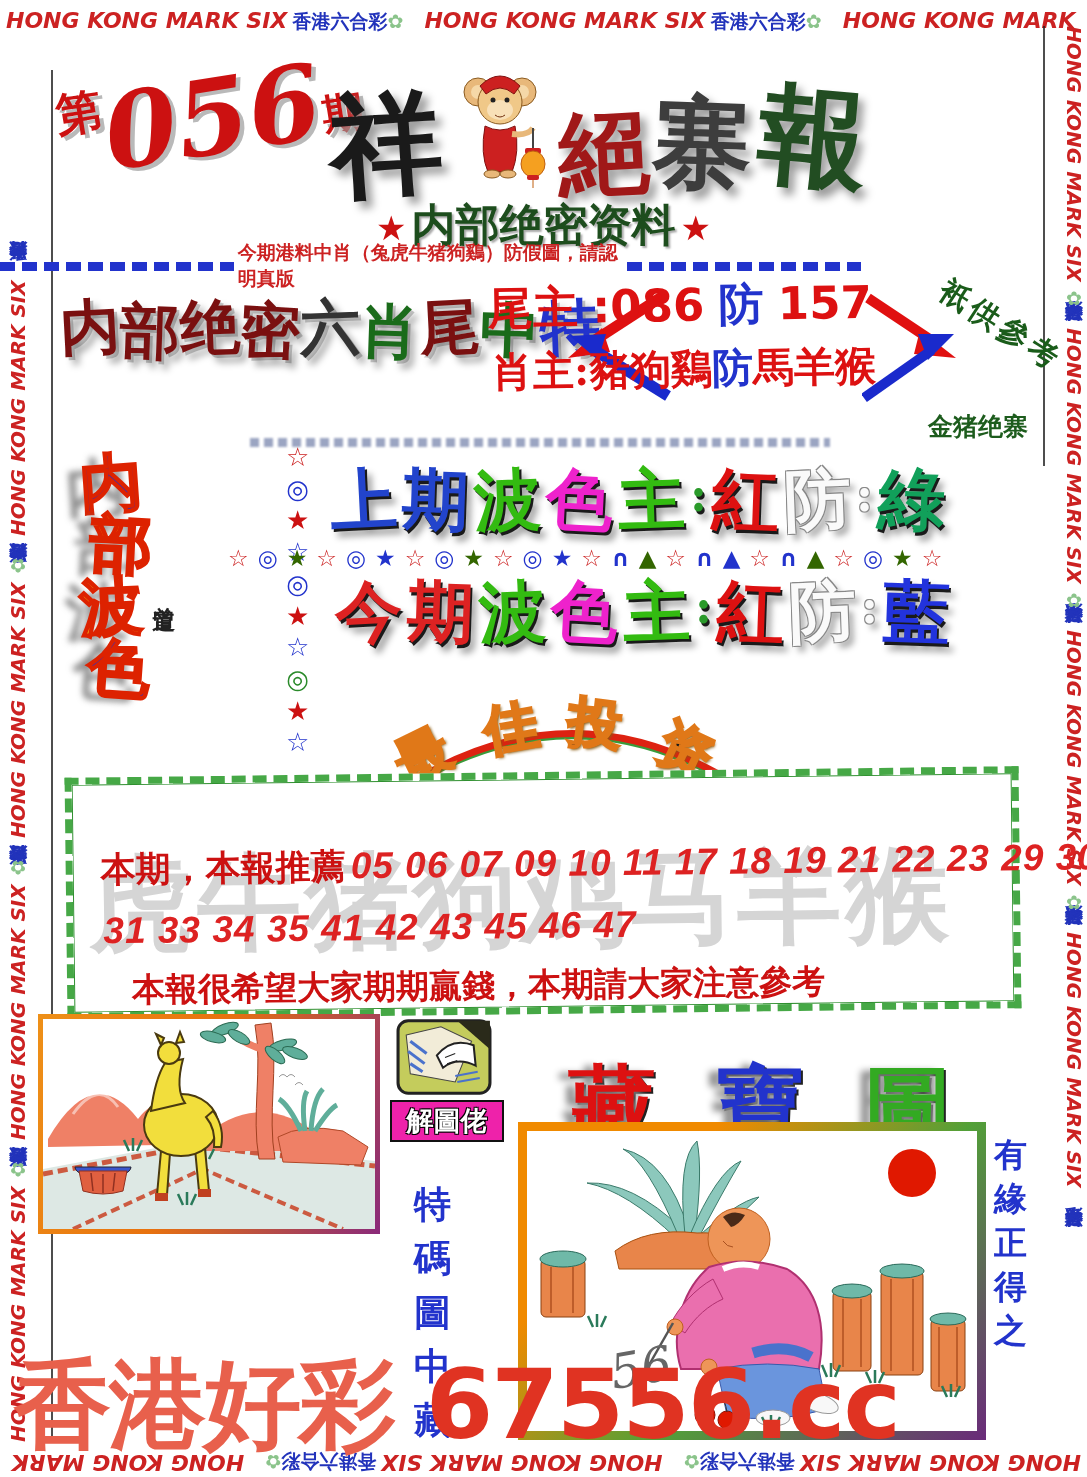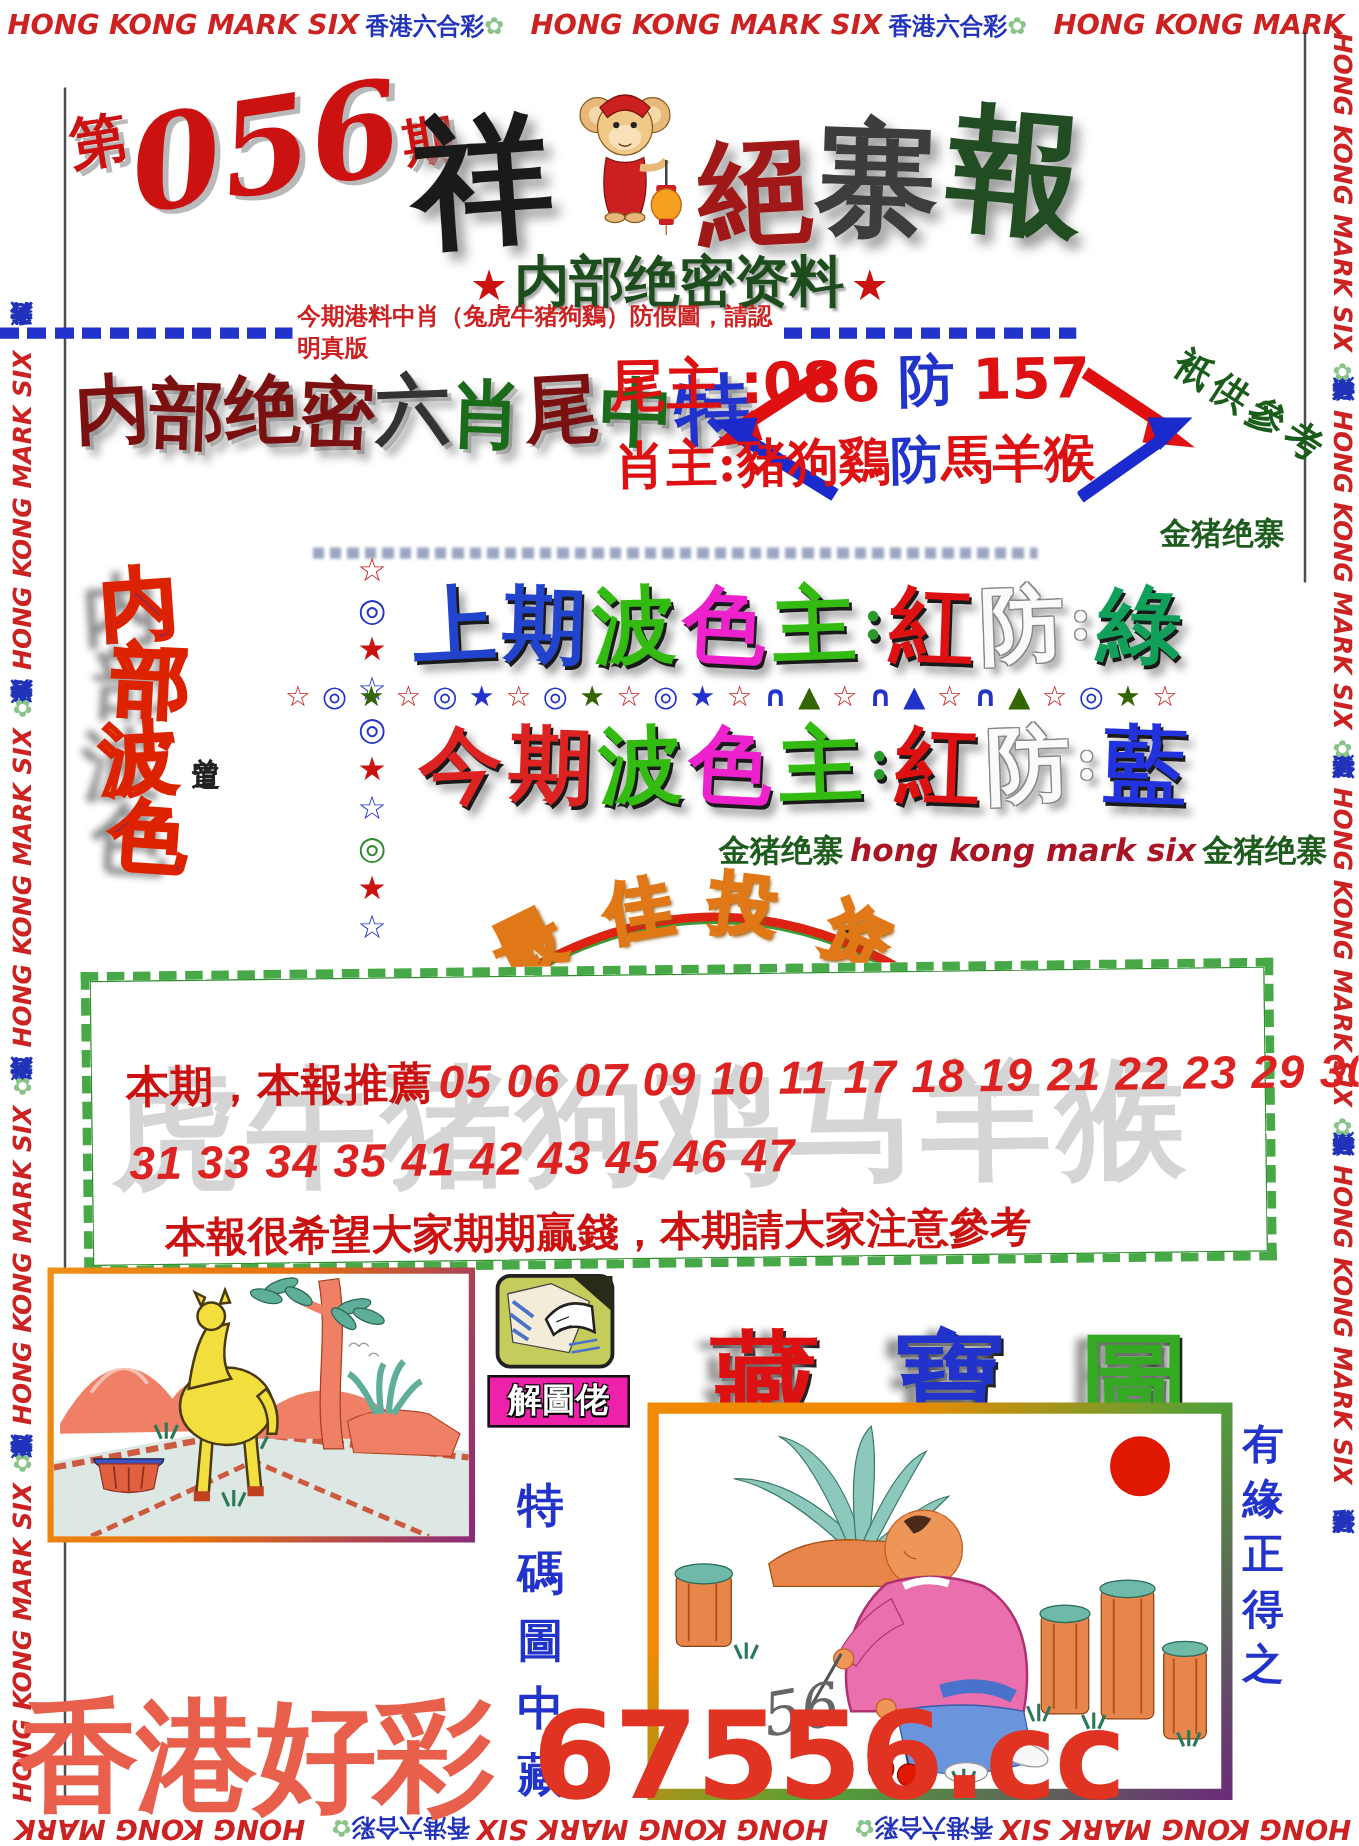--- a/index.html
+++ b/index.html
@@ -217,25 +217,20 @@
   </div>
 
   <div class="abs sep" style="left:228px;top:545px;white-space:nowrap">
     <span class="sp-r">☆</span><span class="sp-b">◎</span><span class="sp-g">★</span><span class="sp-r">☆</span><span class="sp-b">◎</span><span class="sp-b">★</span><span class="sp-r">☆</span><span class="sp-b">◎</span><span class="sp-g">★</span><span class="sp-r">☆</span><span class="sp-b">◎</span><span class="sp-b">★</span><span class="sp-r">☆</span><span class="sp-b">∩</span><span class="sp-g">▲</span><span class="sp-r">☆</span><span class="sp-b">∩</span><span class="sp-b">▲</span><span class="sp-r">☆</span><span class="sp-b">∩</span><span class="sp-g">▲</span><span class="sp-r">☆</span><span class="sp-b">◎</span><span class="sp-g">★</span><span class="sp-r">☆</span>
   </div>
 
   <div class="abs wave-row" style="left:335px;top:578px">
     <span class="wch w-red2" style="transform:rotate(-3deg)">今</span><span class="wch w-red2" style="transform:rotate(2deg)">期</span><span class="wch w-grn" style="transform:rotate(-2deg)">波</span><span class="wch w-mag" style="transform:rotate(3deg)">色</span><span class="wch w-grn" style="transform:rotate(-2deg)">主</span><span class="wch w-cgrn wcolon">:</span><span class="wch w-red" style="transform:rotate(2deg)">紅</span><span class="wch w-wht" style="transform:rotate(-2deg)">防</span><span class="wch w-wht wcolon">:</span><span class="wch w-blu2" style="transform:rotate(2deg)">藍</span>
   </div>
 
-  <div class="abs" style="left:575px;top:664px;white-space:nowrap">
-    <span class="mq-cn">金猪绝寨</span>
-    <span class="mq-en" style="color:#aa1525">hong kong mark six</span>
-    <span class="mq-cn">金猪绝寨</span>
-  </div>
 
   <div class="abs" style="left:392px;top:690px;width:360px;height:112px">
     <svg class="abs" style="left:0;top:0" width="360" height="112" viewBox="0 0 360 112">
       <path d="M8,104 Q178,-8 350,102" stroke="#3a9a3a" stroke-width="3.5" fill="none"></path>
       <path d="M8,100 Q178,-12 350,98" stroke="#dd2211" stroke-width="7" fill="none"></path>
     </svg>
     <span class="bi" style="left:4px;top:30px;transform:rotate(-26deg)">最</span>
     <span class="bi" style="left:92px;top:2px;transform:rotate(-10deg)">佳</span>
     <span class="bi" style="left:176px;top:-2px;transform:rotate(7deg)">投</span>
     <span class="bi" style="left:266px;top:24px;transform:rotate(25deg)">资</span>

